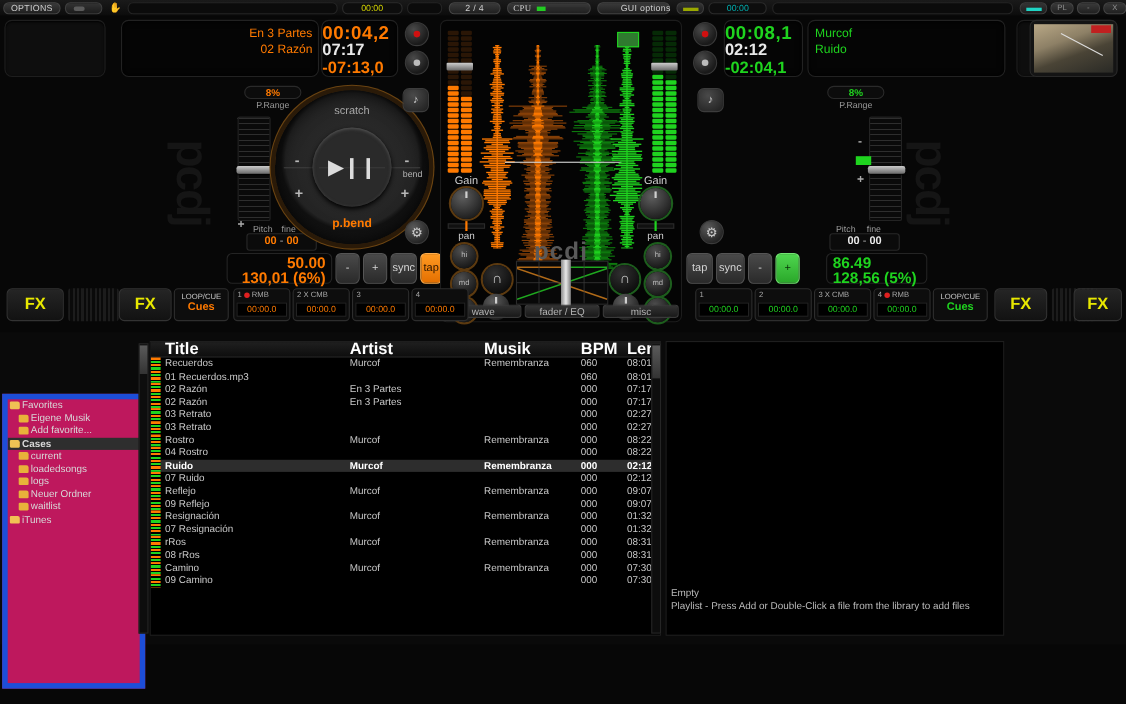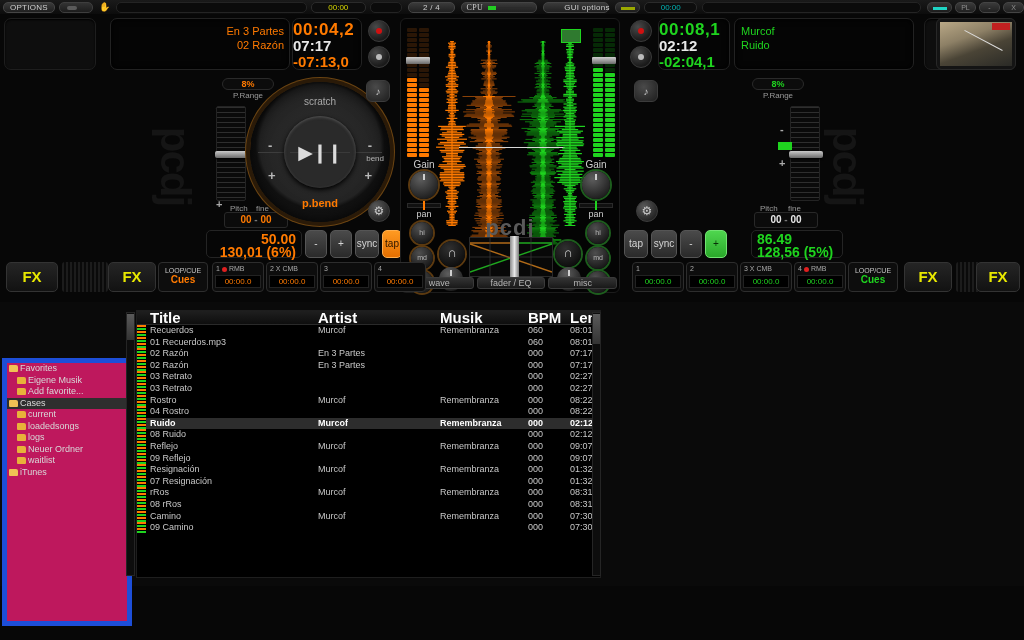--- a/index.html
+++ b/index.html
@@ -175,21 +175,21 @@
      background:#e02020; vertical-align:middle; margin:0 2px;}
   .cueslot .val { height:13px; margin:1px 2px; background:#000; border:1px solid #222;
      font-size:8px; line-height:11px; text-align:center; }
 
   
   .browser { position:absolute; left:0; top:302px; width:1024px; height:284px; background:#0a0a0a;}
   .tree { position:absolute; left:2px; top:8px; width:130px; height:268px;
      background:#be185d; border:5px solid #1d4ed8; overflow:hidden;margin-top:48px; }
   .tree-item { height:11.5px; font-size:9px; color:#d8d8d8; line-height:11px;
      white-space:nowrap; padding-left:2px;}
-  .tree-item.sel { background:#2e2e2e; font-weight:normal; }
+  .tree-item.sel { background:#2e2e2e; font-weight:bold; }
   .folder { display:inline-block; width:9px; height:7px; background:#e8b23a;
      border-radius:1px 2px 1px 1px; margin-right:2px; position:relative; top:1px;}
   .folder.open { background:#f0c254; }
   .scroll-v { position:absolute; width:9px; background:#0d0d0d; border:1px solid #252525;}
   .scroll-v .thumb { position:absolute; left:0; width:7px; background:linear-gradient(#5a5a5a,#333);}
 
   .tracklist { position:absolute; left:136px; top:8px; width:465px; height:268px;
      background:#000; border:1px solid #1e1e1e; overflow:hidden;}
   .thead { display:flex; height:14px; background:linear-gradient(#1f1f1f,#0e0e0e);
      border-bottom:1px solid #2a2a2a; }
@@ -1765,21 +1765,21 @@
           <div class="trow sel">
             <div class="c-mark"></div>
             <div class="c-title">Ruido</div>
             <div class="c-artist">Murcof</div>
             <div class="c-album">Remembranza</div>
             <div class="c-bpm">000</div>
             <div class="c-len">02:12</div>
           </div>
           <div class="trow">
             <div class="c-mark"></div>
-            <div class="c-title">08 Ruido</div>
+            <div class="c-title">07 Ruido</div>
             <div class="c-artist"></div>
             <div class="c-album"></div>
             <div class="c-bpm">000</div>
             <div class="c-len">02:12</div>
           </div>
           <div class="trow">
             <div class="c-mark"></div>
             <div class="c-title">Reflejo</div>
             <div class="c-artist">Murcof</div>
             <div class="c-album">Remembranza</div>
@@ -1841,16 +1841,22 @@
             <div class="c-album"></div>
             <div class="c-bpm">000</div>
             <div class="c-len">07:30</div>
           </div>
         </div>
     </div>
     <div class="scroll-v" style="left:592px;top:10px;height:264px;">
       <div class="thumb" style="top:1px;height:30px;"></div>
     </div>
 
+    <div class="playlist">
+      <div class="pl-msg">
+        <div>Empty</div>
+        <div>Playlist - Press Add or Double-Click a file from the library to add files</div>
+      </div>
+    </div>
   </div>
 
 
 </div>
 
 </body></html>

